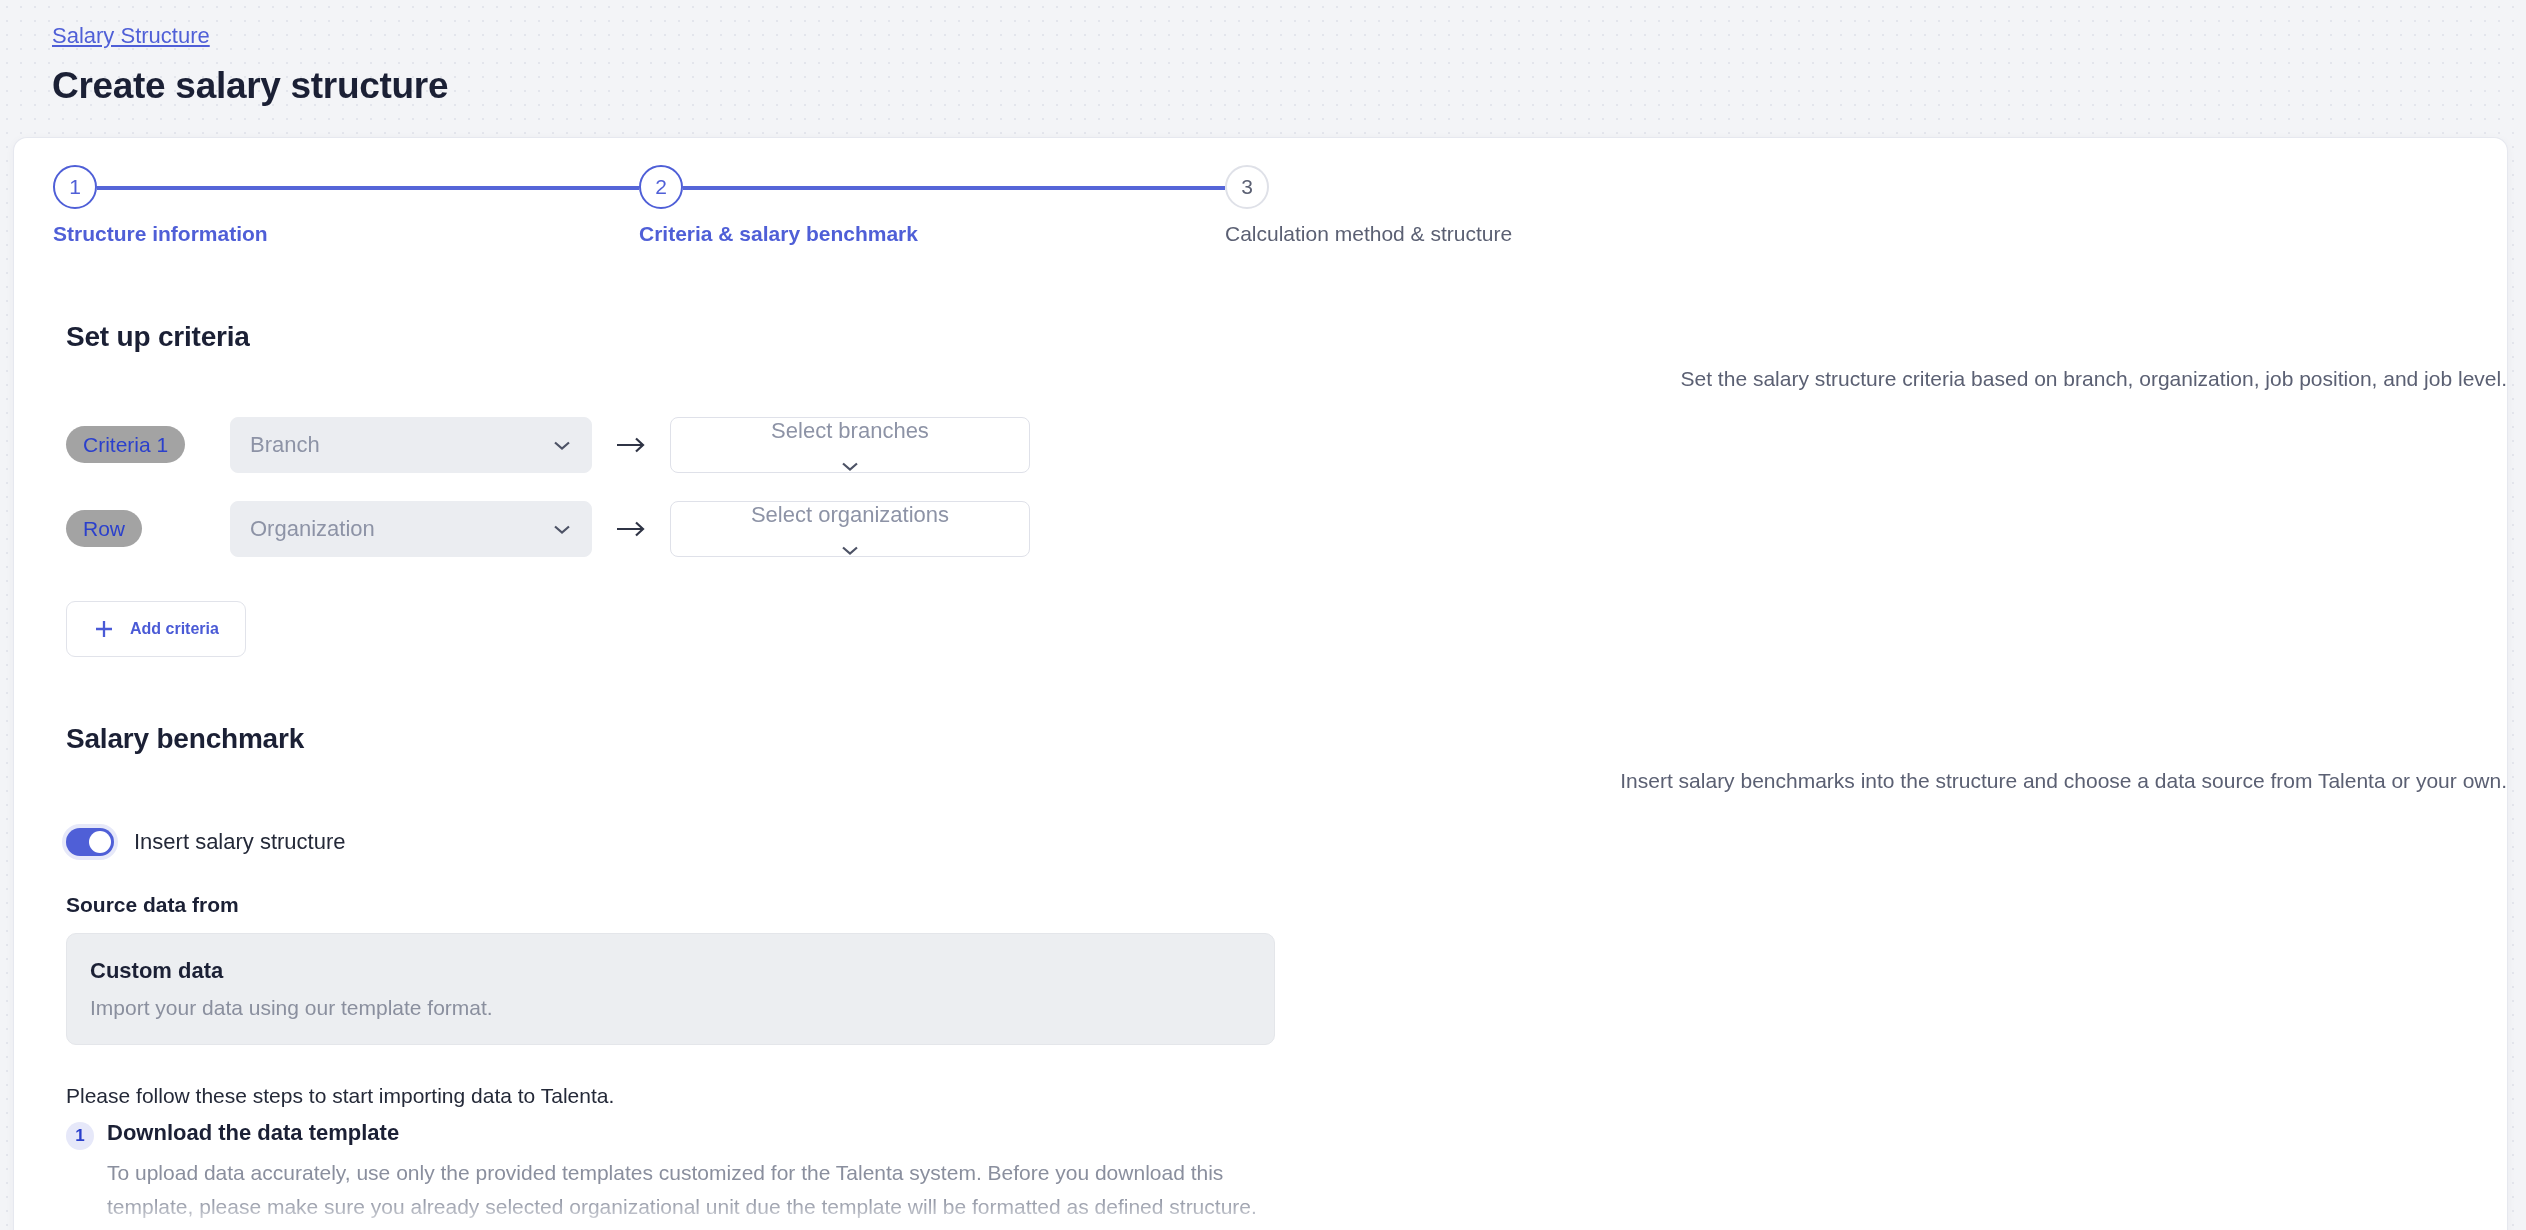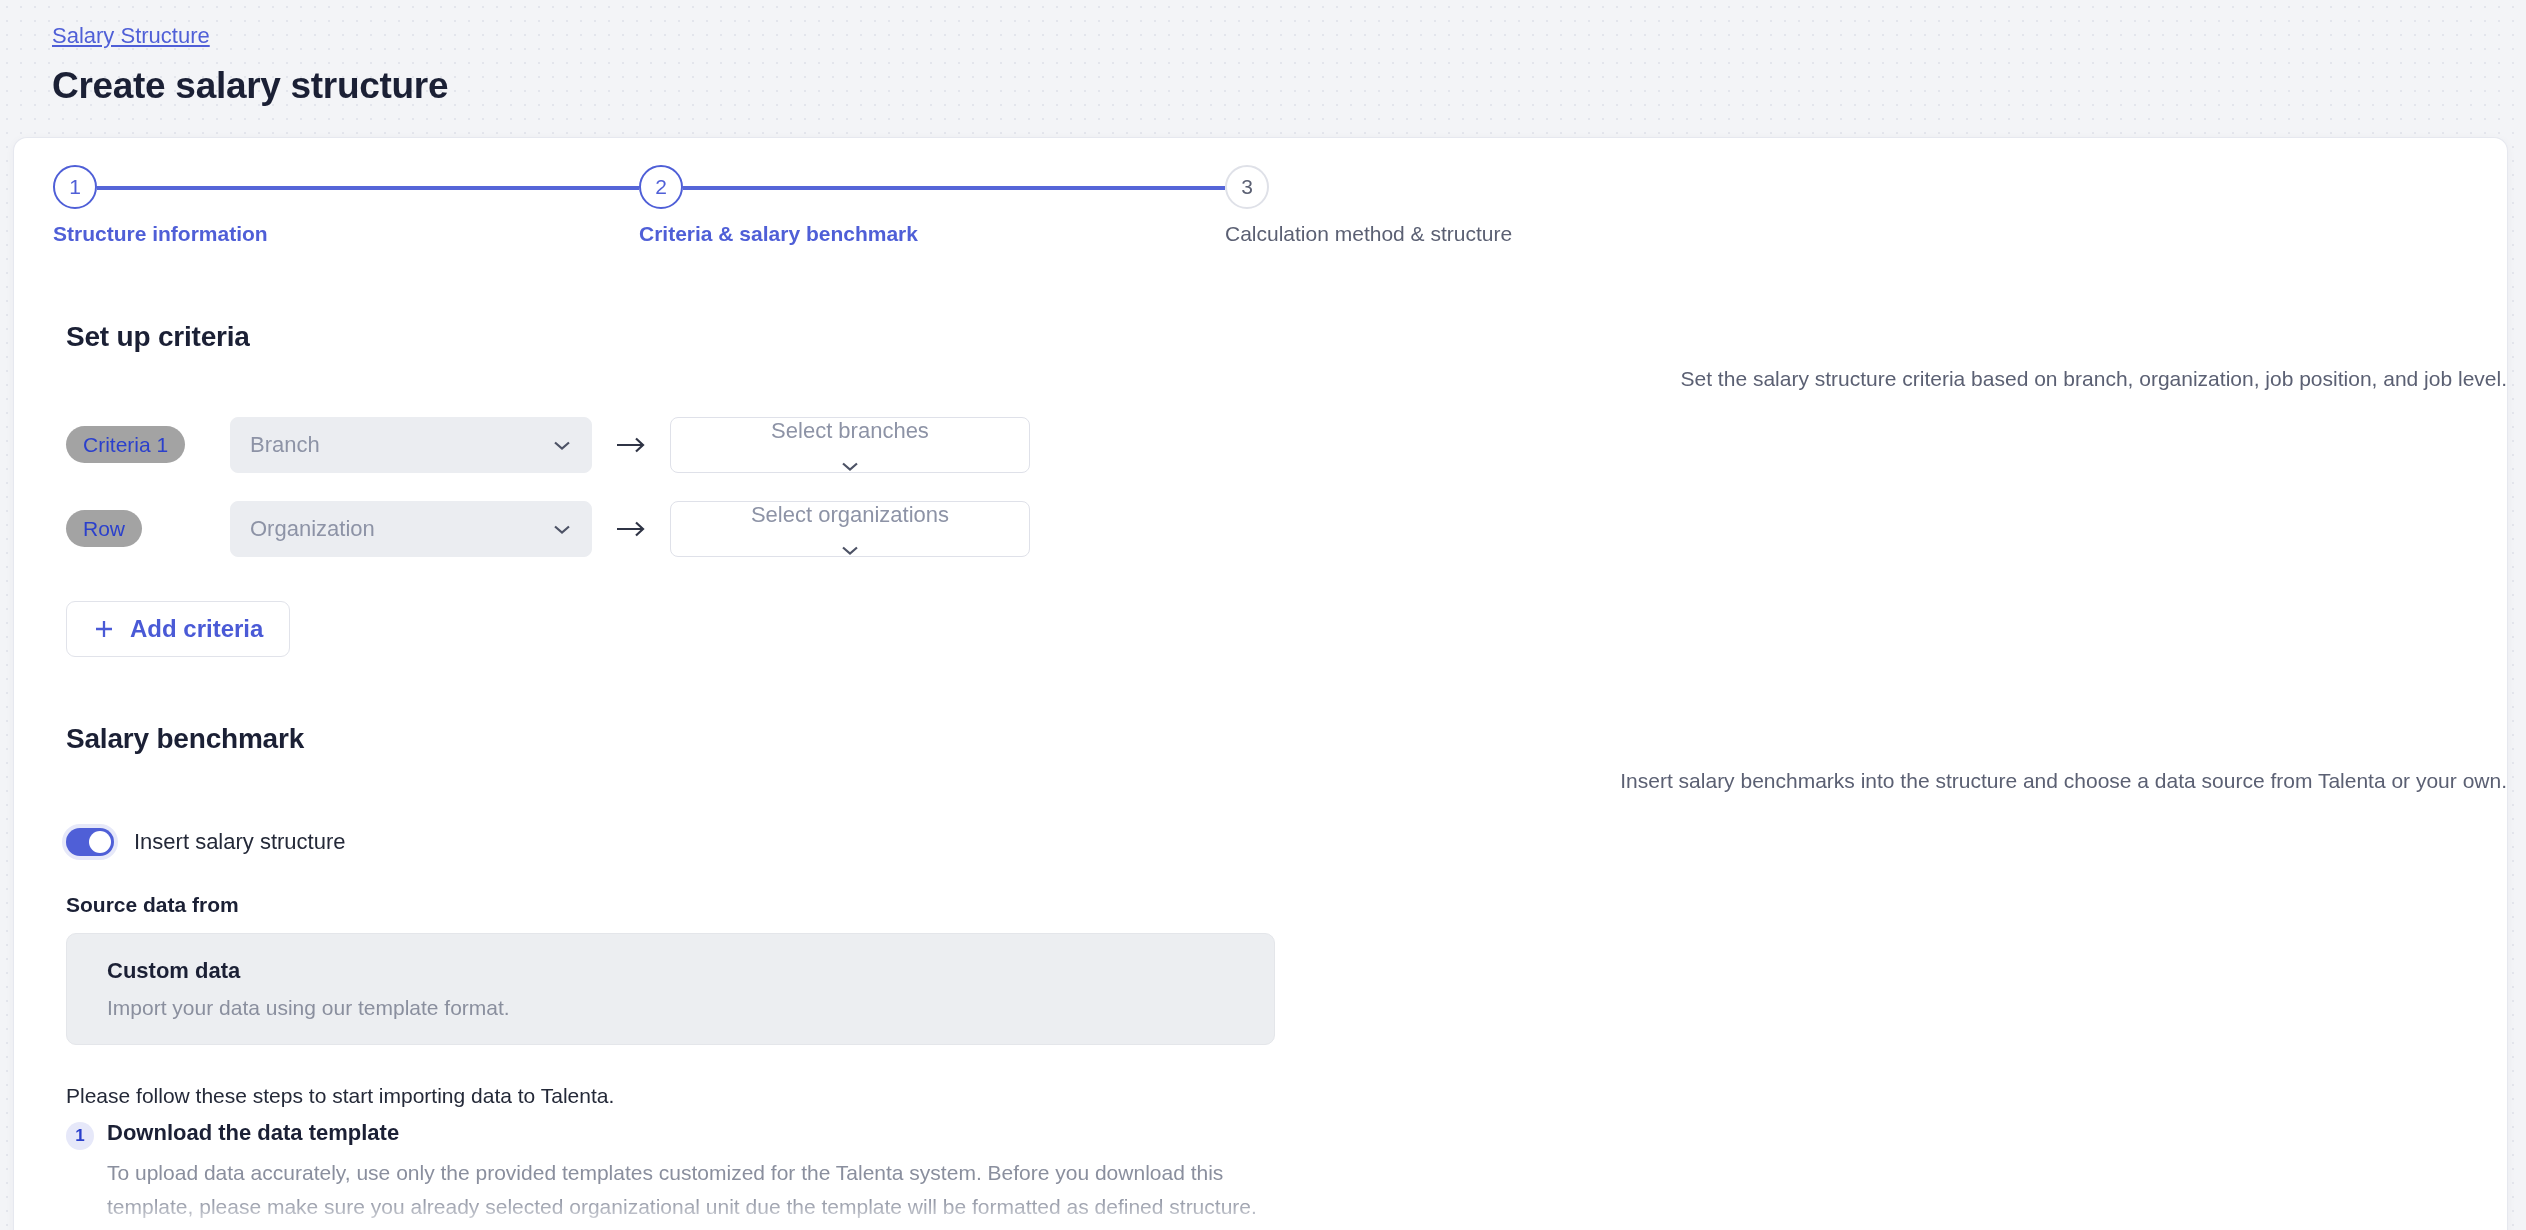--- a/index.html
+++ b/index.html
@@ -176,21 +176,21 @@
   .add-btn {
     margin-top: 16px;
     display: inline-flex;
     align-items: center;
     gap: 15px;
     height: 56px;
     padding: 0 26px;
     border: 1px solid #e1e3ea;
     border-radius: 9px;
     background: #fff;
-    font-size: 24px;
+    font-size: 16px;
     font-weight: bold;
     color: #4a5ad6;
     cursor: pointer;
   }
   .plus { width: 22px; height: 22px; }
   .plus path { stroke: #4a5ad6; stroke-width: 2.3; }
 
   
   .block-benchmark { margin-top: 66px; }
 
@@ -226,21 +226,21 @@
     color: #1b2035;
   }
 
   .source-card {
     margin-top: 16px;
     width: 1209px;
     min-height: 112px;
     background: #eceef1;
     border: 1px solid #e4e6ea;
     border-radius: 10px;
-    padding: 24px 40px;
+    padding: 24px 23px;
     cursor: pointer;
   }
   .source-card-title {
     font-size: 22px;
     font-weight: bold;
     color: #1b2035;
   }
   .source-card-desc {
     margin-top: 12px;
     font-size: 21px;

